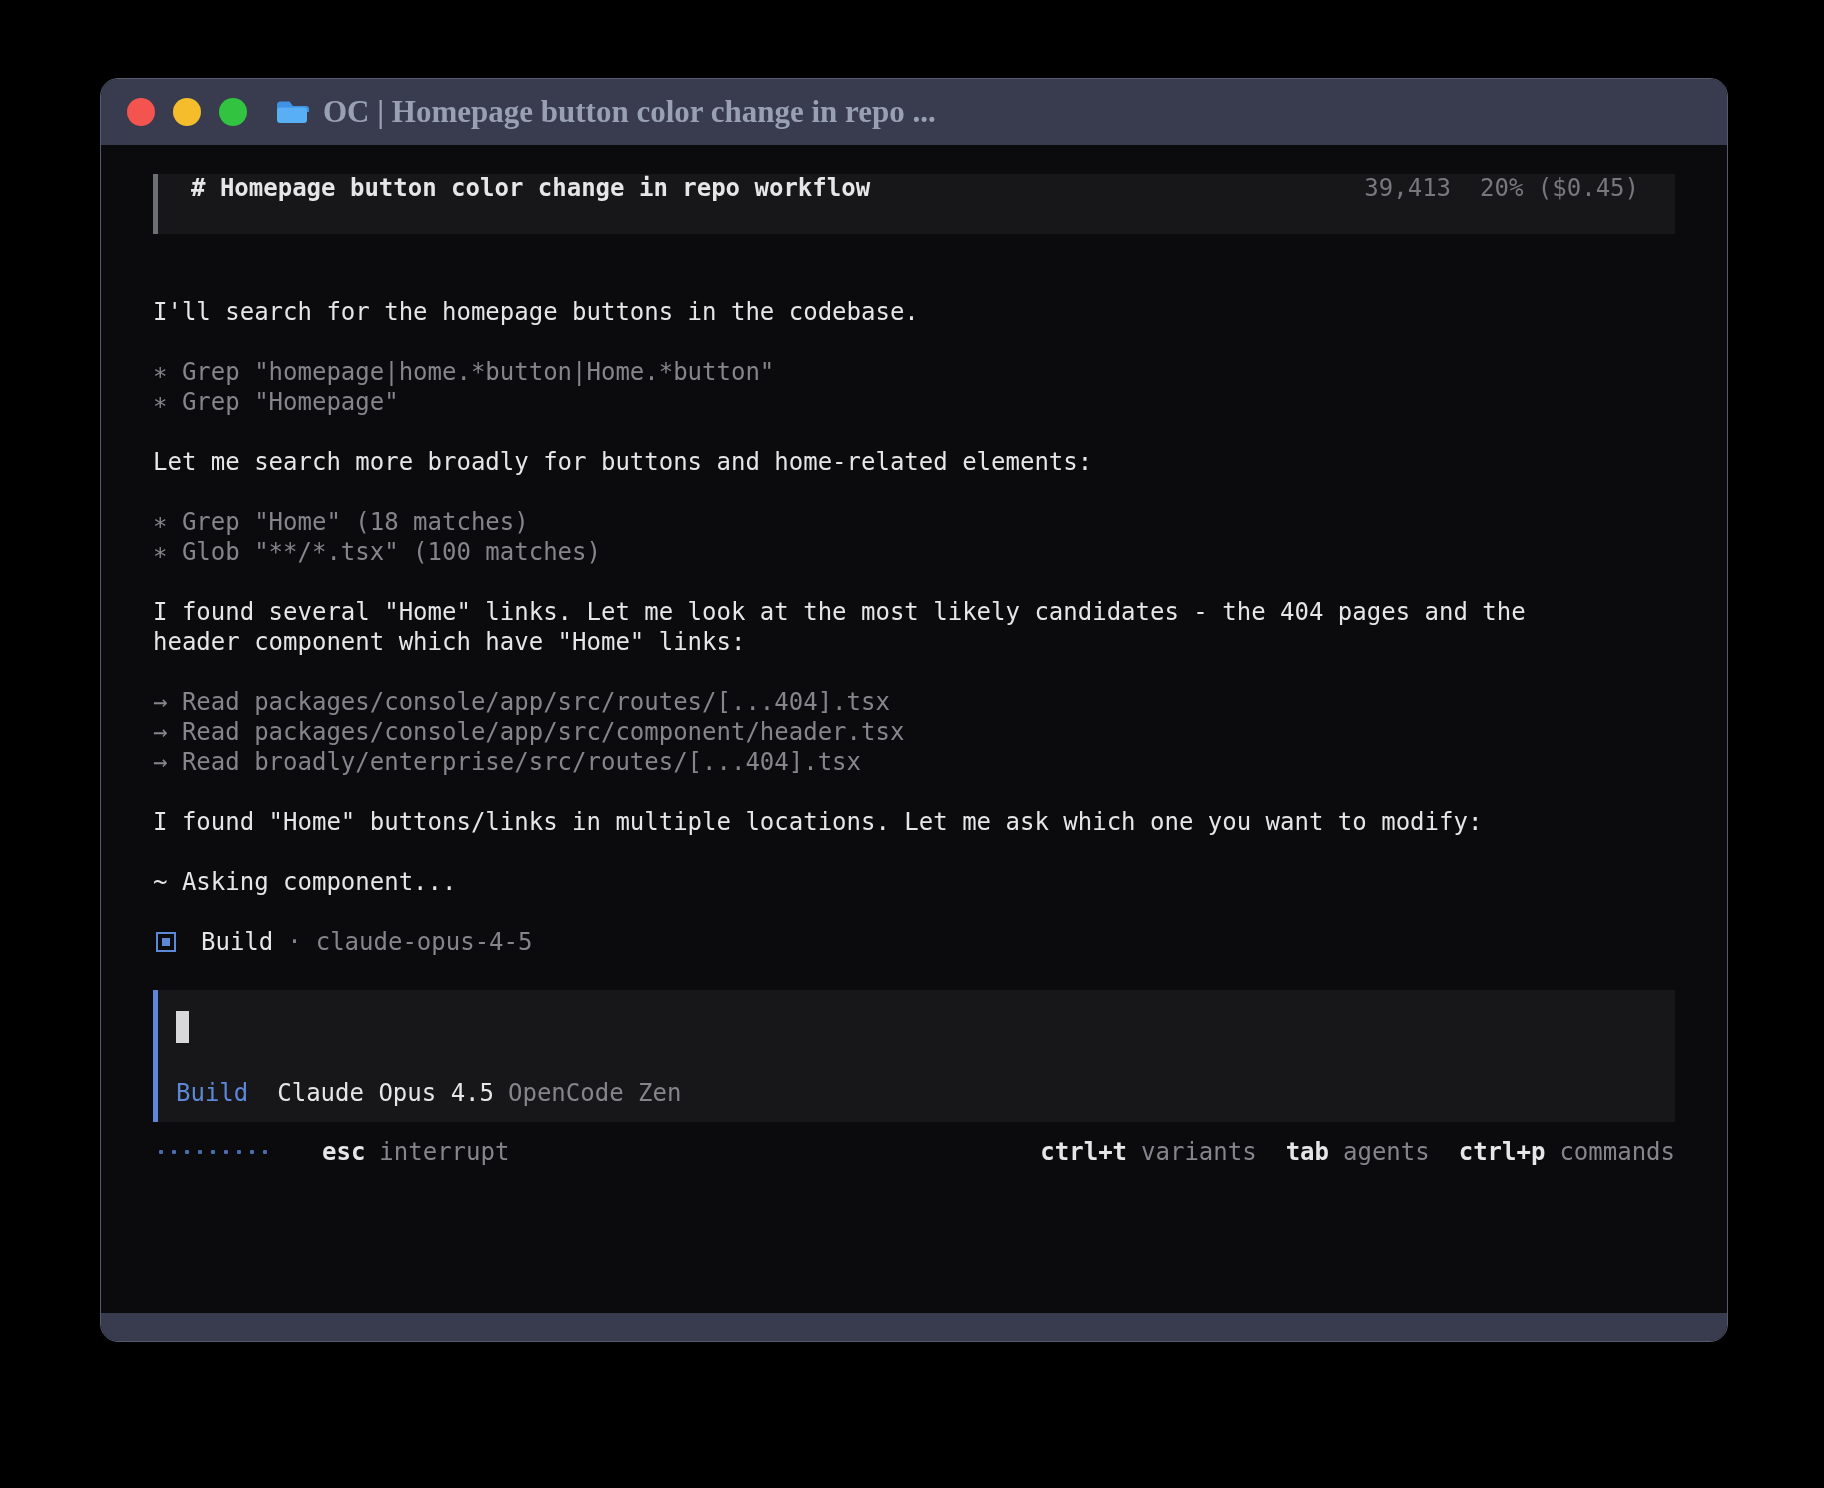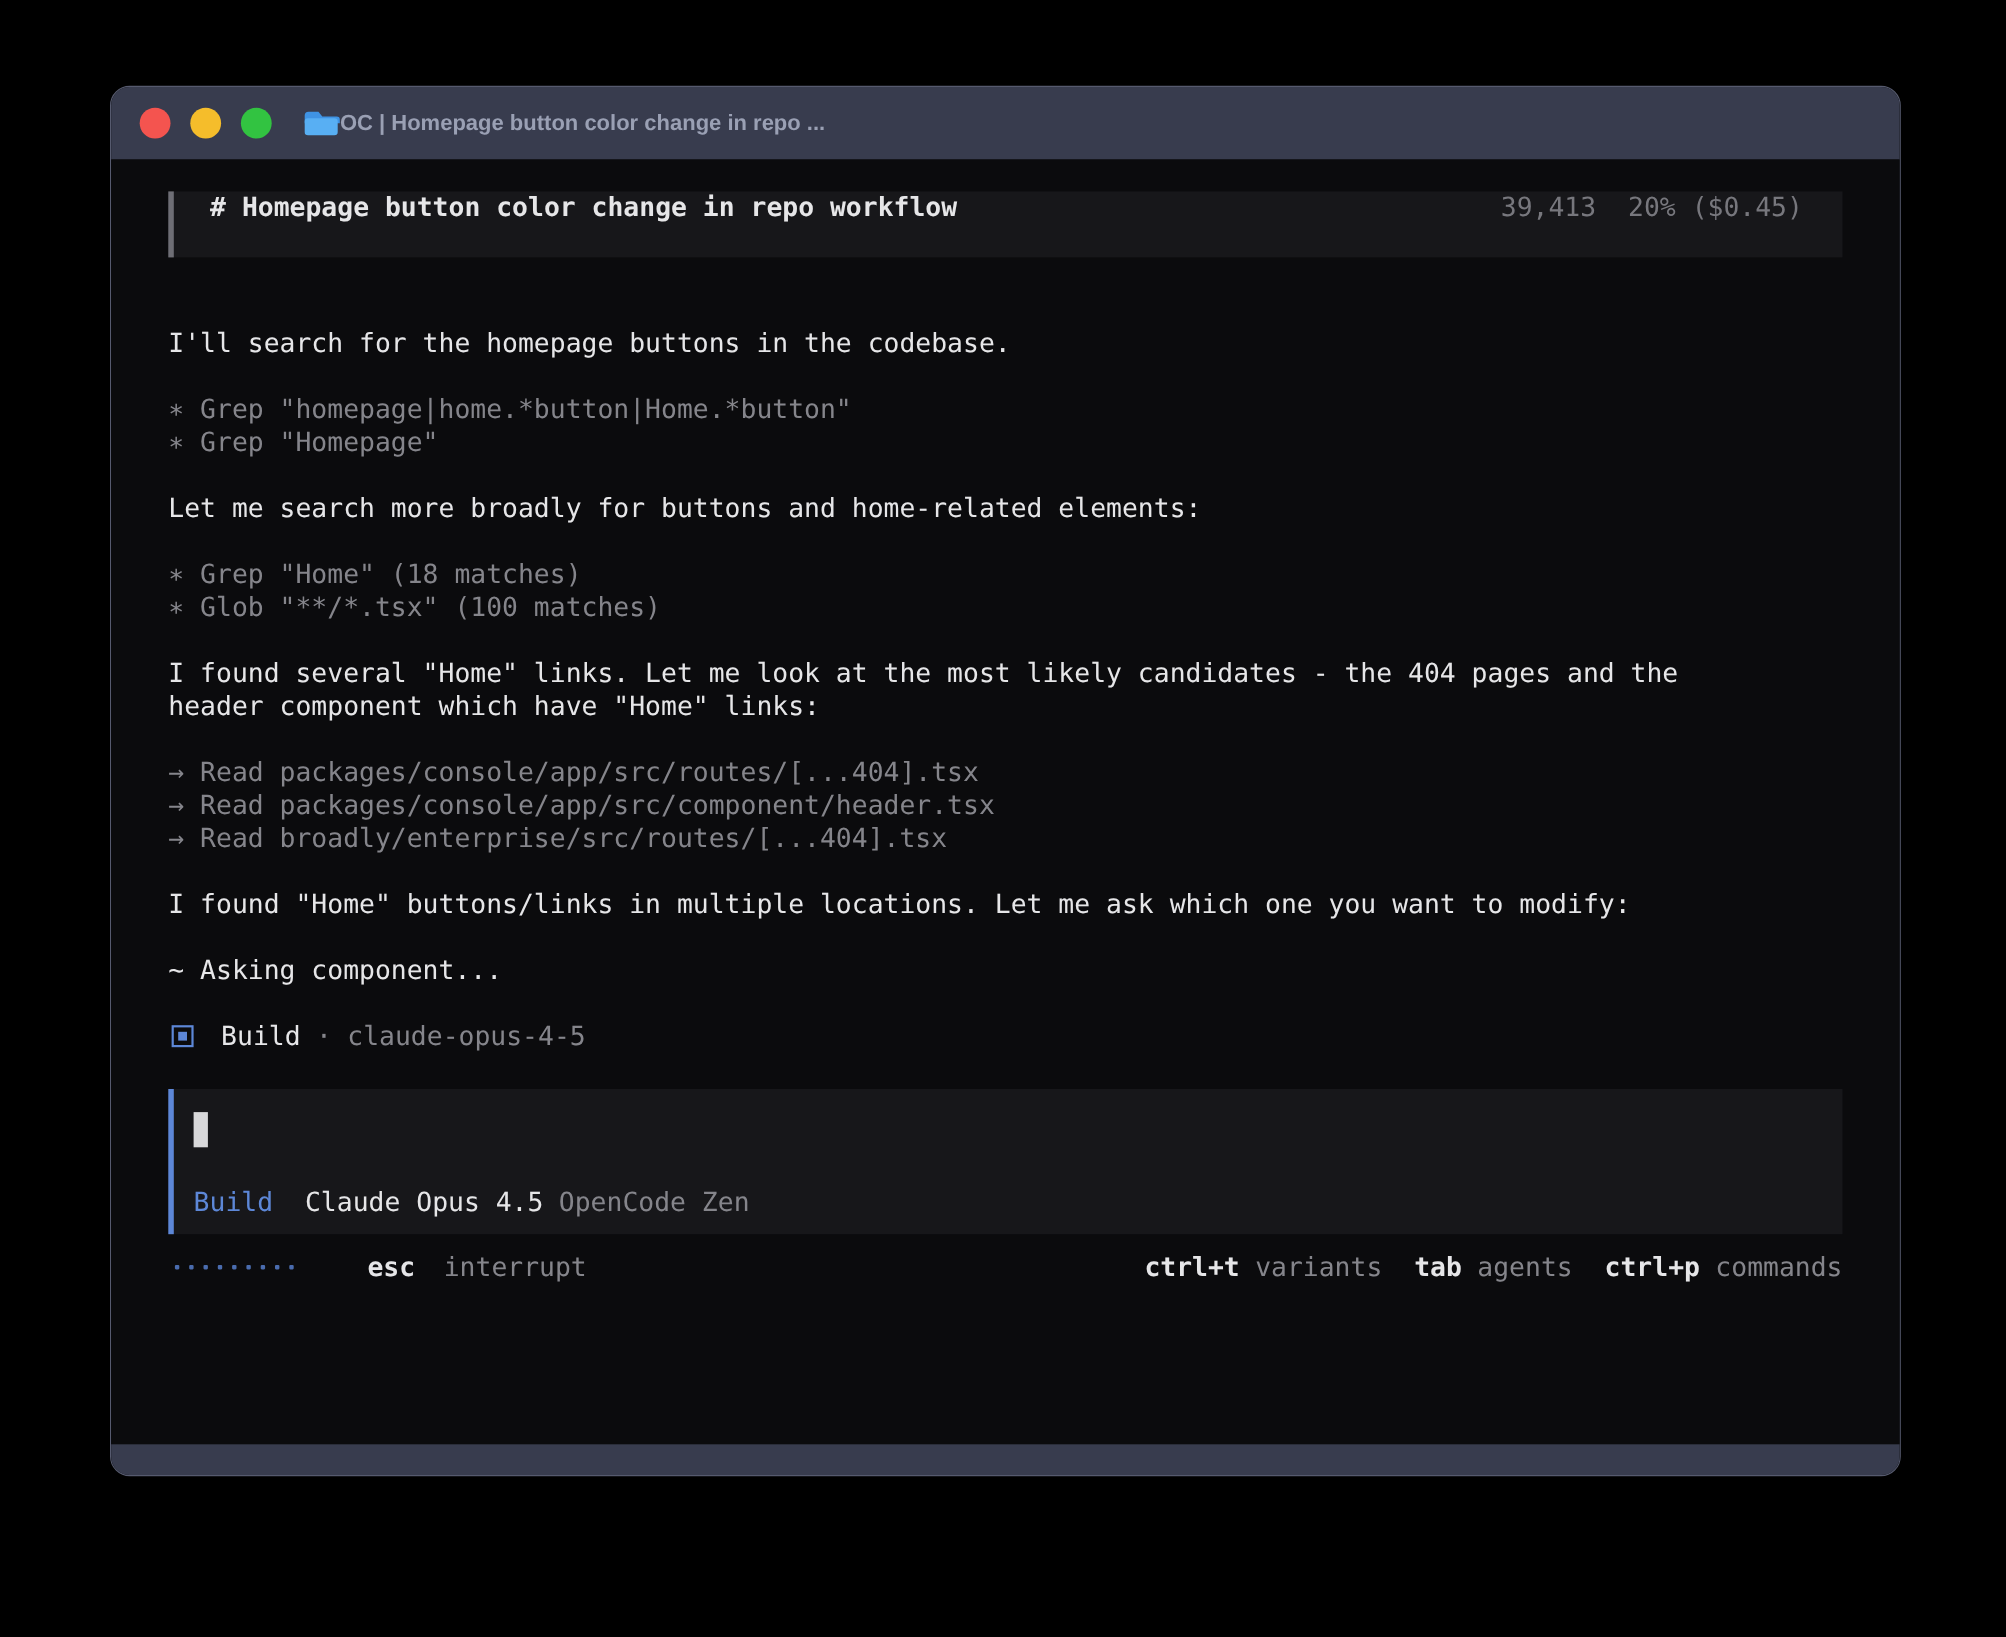--- a/index.html
+++ b/index.html
@@ -39,22 +39,23 @@
     display:flex;align-items:center;
     padding:0 26px;
   }
   .light{width:28px;height:28px;border-radius:50%;flex:0 0 auto;}
   .light + .light{margin-left:18px;}
   .light.red{background:#f4544f;}
   .light.yellow{background:#f5bd2b;}
   .light.green{background:#32c341;}
   .folder{margin-left:28px;flex:0 0 auto;display:flex;align-items:center;}
   .titlebar-title{
-    font-family:Liberation Sans, sans-serif;
-    font-weight:bold;font-size:20px;color:var(--title);
+    margin-left:14px;
+    font-family:Liberation Serif, serif;
+    font-weight:bold;font-size:31px;color:var(--title);
     white-space:pre;
   }
   
   .terminal{
     flex:1;background:var(--terminal);
     padding:29px 52px 0 52px;
     display:flex;flex-direction:column;
     font-size:24px;color:var(--text);
   }
   .block{background:var(--block);border-left:5px solid var(--accent);}
@@ -101,21 +102,21 @@
   .input-meta{display:flex;align-items:baseline;white-space:pre;}
   .input-mode{color:var(--accent);margin-right:29px;}
   .input-model{color:var(--text);margin-right:14px;}
   .input-provider{color:var(--muted);}
   
   .footer{
     margin-top:14px;height:32px;flex:0 0 32px;
     display:flex;align-items:center;justify-content:space-between;
     white-space:pre;
   }
-  .footer-left{display:flex;align-items:center;gap:12px;}
+  .footer-left{display:flex;align-items:center;}
   .spinner{display:flex;align-items:center;margin-left:6px;}
   .spinner .dot{width:4px;height:4px;border-radius:1px;background:var(--spinner);display:block;}
   .spinner .dot + .dot{margin-left:9px;}
   .kbd{color:var(--text);font-weight:bold;}
   .action{color:var(--muted);}
   .footer-left .kbd{margin-left:55px;}
   .footer-left .action{margin-left:14px;}
   .footer-right{display:flex;align-items:center;}
   .hint{display:flex;align-items:center;}
   .hint + .hint{margin-left:29px;}

